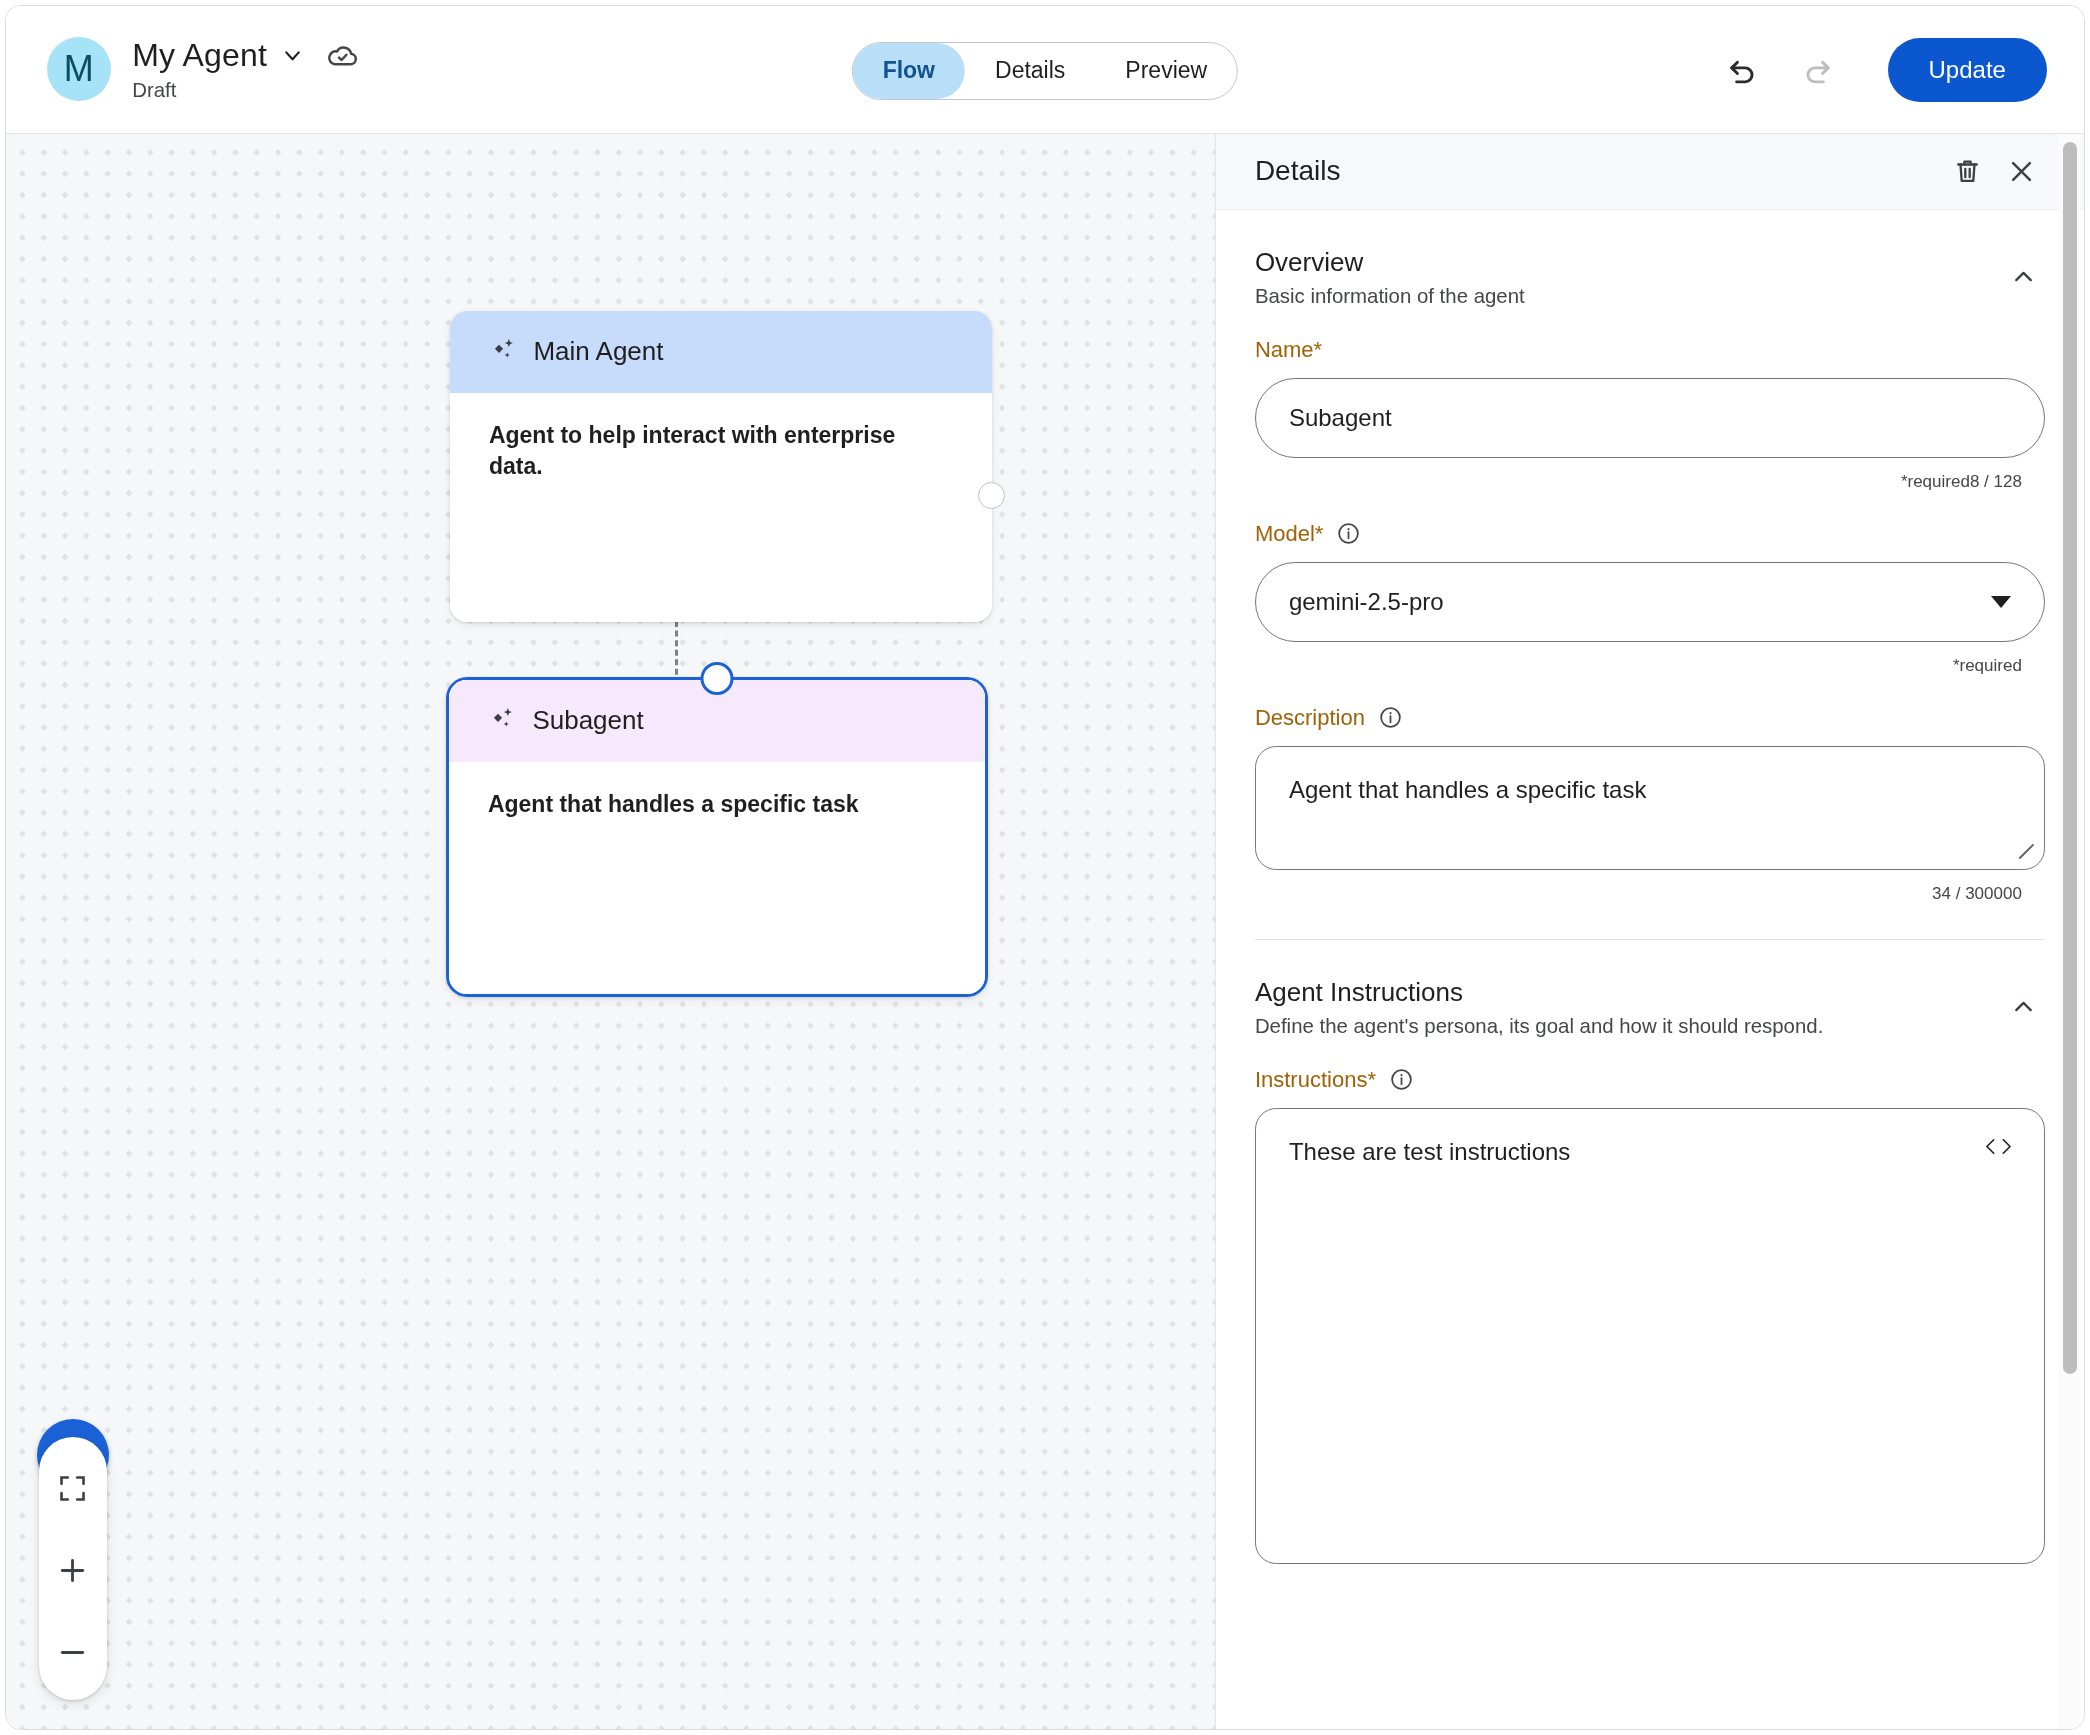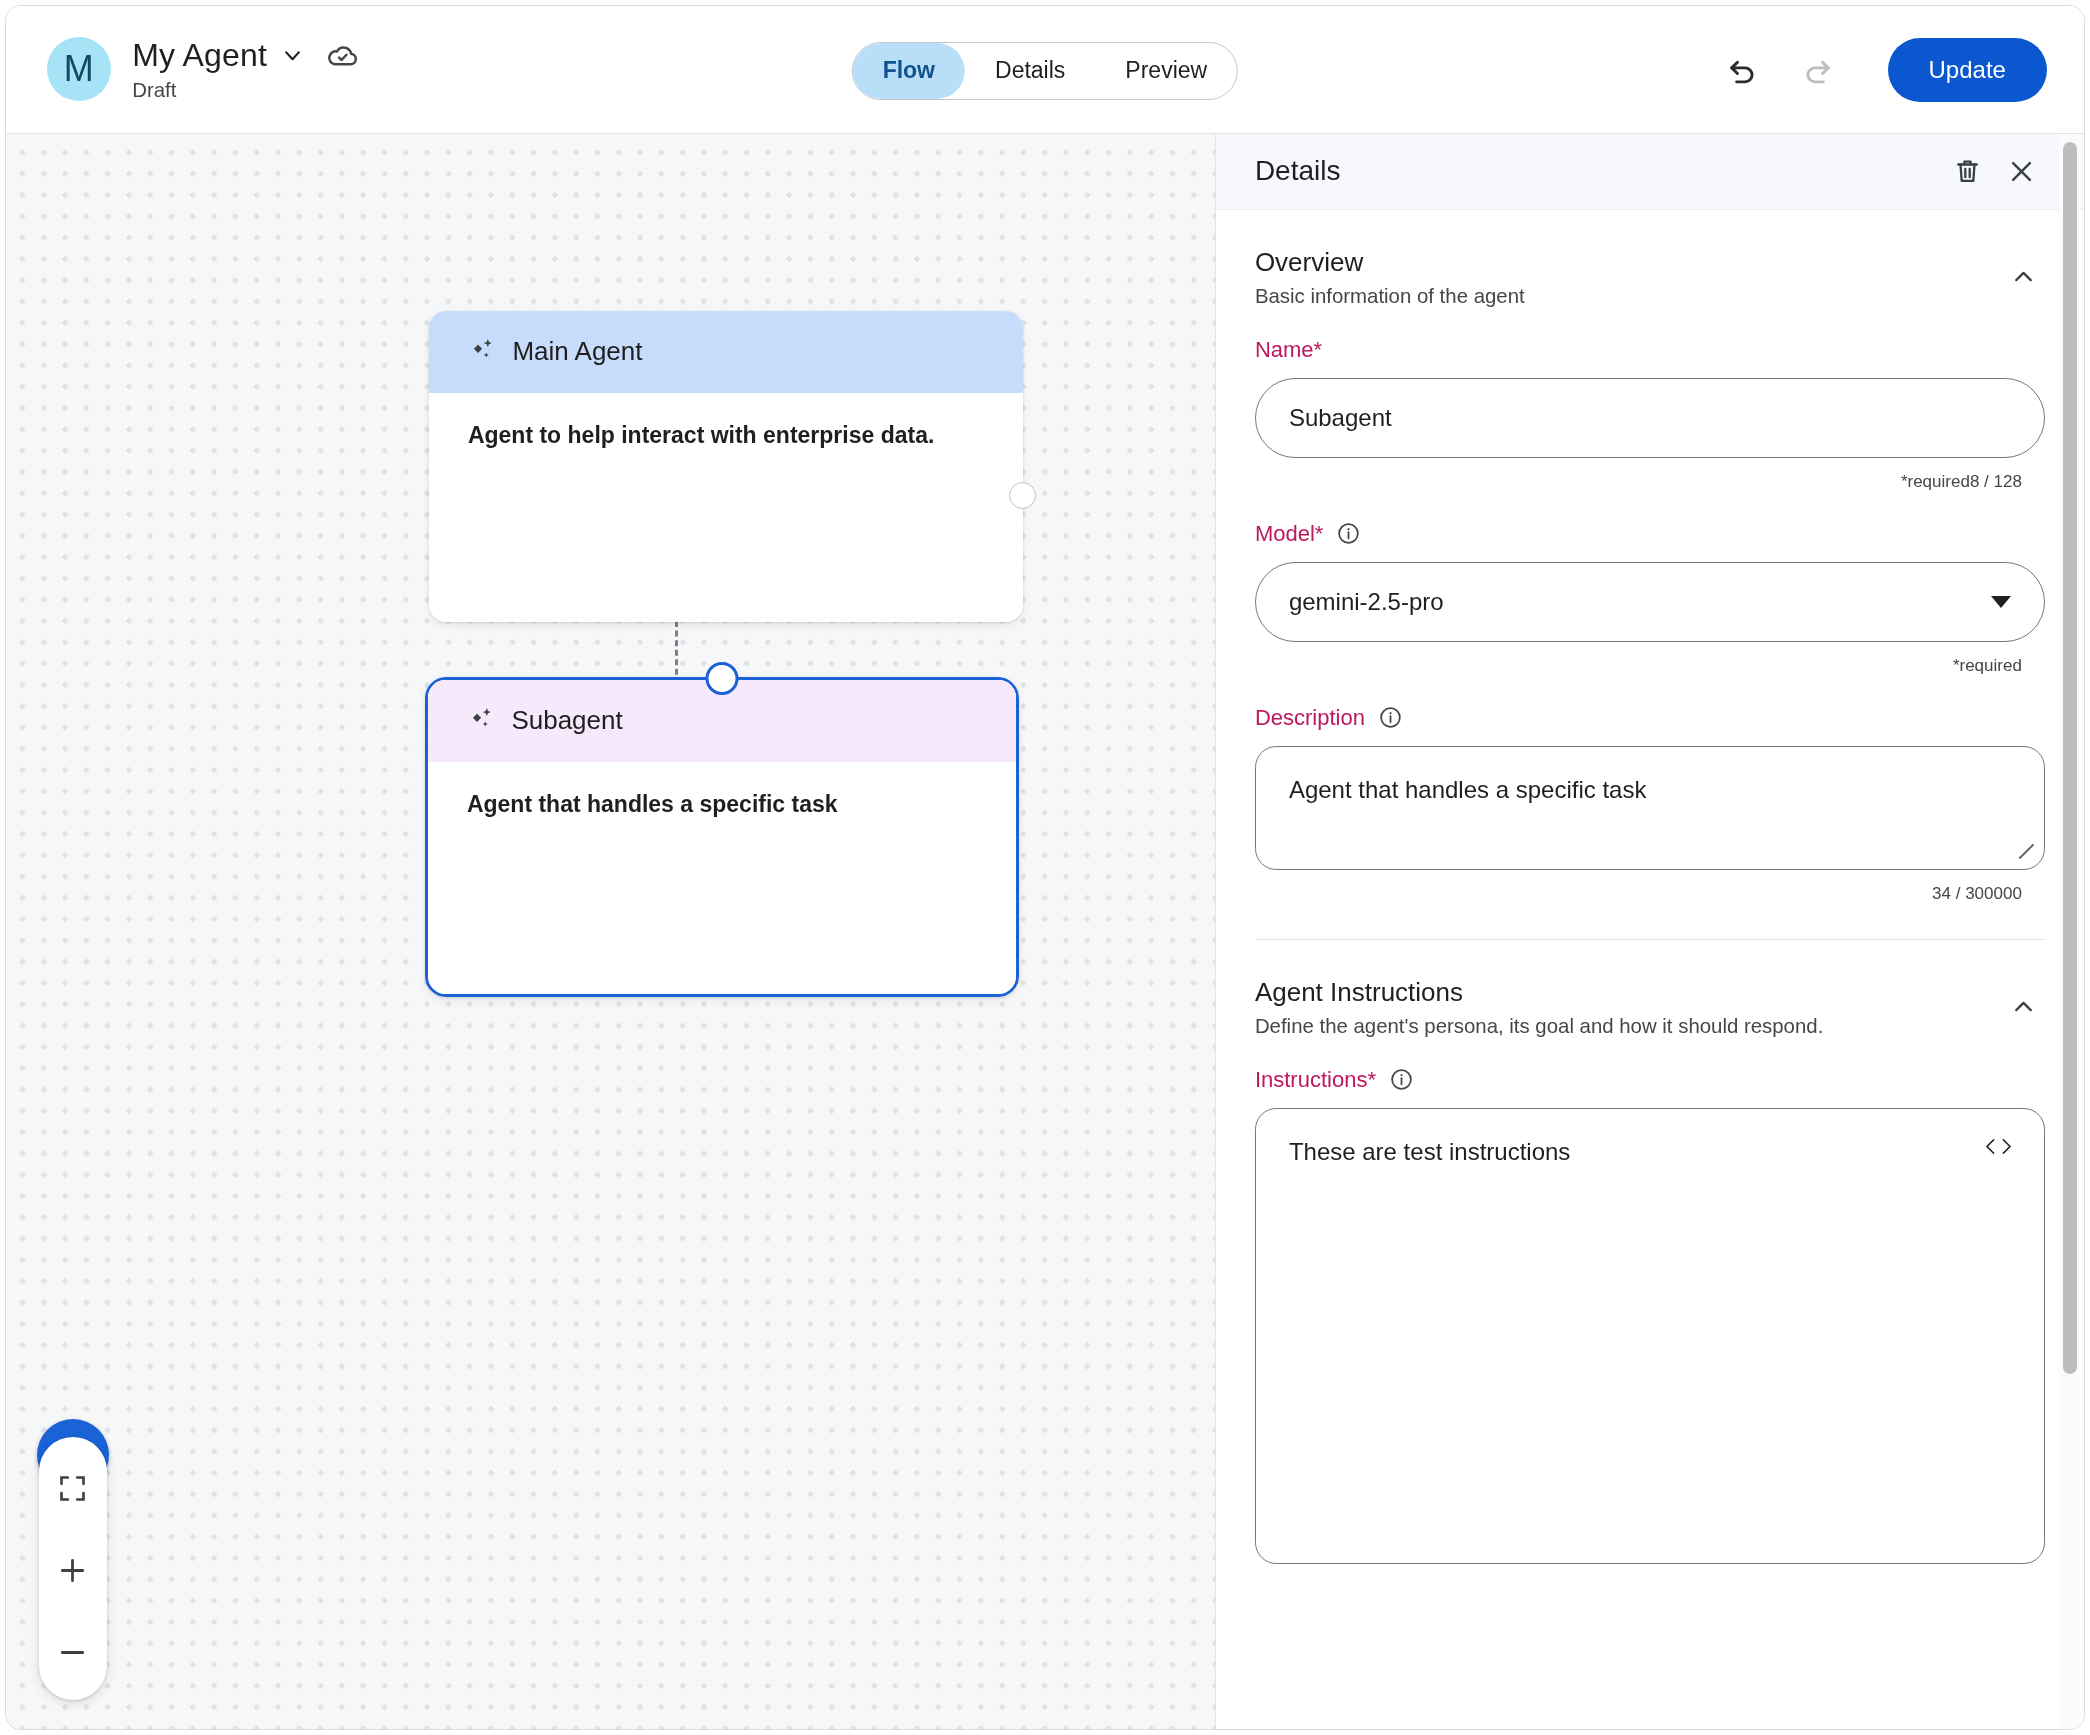--- a/index.html
+++ b/index.html
@@ -87,25 +87,26 @@
     width: 1211px; height: 1595px;
     background-color: #f6f7f9;
     background-image: radial-gradient(#e0e2e6 2.5px, transparent 2.6px);
     background-size: 21.3px 21.3px;
     background-position: 5.8px 7.8px;
     overflow: hidden;
   }
 
   .node {
     position: absolute;
-    width: 594px;
+    width: 542px;
     background: #ffffff;
     border-radius: 17.5px;
     box-shadow: 0 1px 2.9px rgba(0,0,0,.13), 0 3.9px 9.7px rgba(0,0,0,.06);
     overflow: visible;
+    margin-left: 21px;
   }
   .node-inner { border-radius: 17.5px; overflow: hidden; height: 100%; background:#fff; }
   .node-head {
     height: 82px; display: flex; align-items: center;
     padding-left: 39px; gap: 15.5px;
   }
   .node-title { font-size: 26px; color: #1f1f1f; }
   .node-body { padding: 27px 39px 0 39px; font-weight: bold; }
   .node-desc { font-size: 23px; line-height: 1.34; color: #1f1f1f; }
 
@@ -180,21 +181,21 @@
   .section-title { font-size: 26px; color: #1f1f1f; font-weight: 400; }
   .section-sub { font-size: 20.4px; color: #444746; margin-top: 6.8px; }
   .collapse-btn {
     width: 43px; height: 43px; display:flex; align-items:center; justify-content:center;
     margin-top: 7.8px; cursor: pointer; background: none; border: none;
   }
 
   .field { margin-top: 29px; }
   .field-label {
     display: flex; align-items: center; gap: 12.6px;
-    font-size: 22px; color: #be185d; margin-bottom: 15.5px;
+    font-size: 22px; color: #a16207; margin-bottom: 15.5px;
   }
   .info-ic { width: 25px; height: 25px; display:block; cursor: pointer; }
 
   .inputbox {
     width: 100%; height: 80px;
     border: 1px solid #747775; border-radius: 41px;
     display: flex; align-items: center;
     padding: 0 33px;
     font-size: 24px; color: #1f1f1f;
     background: #ffffff;

